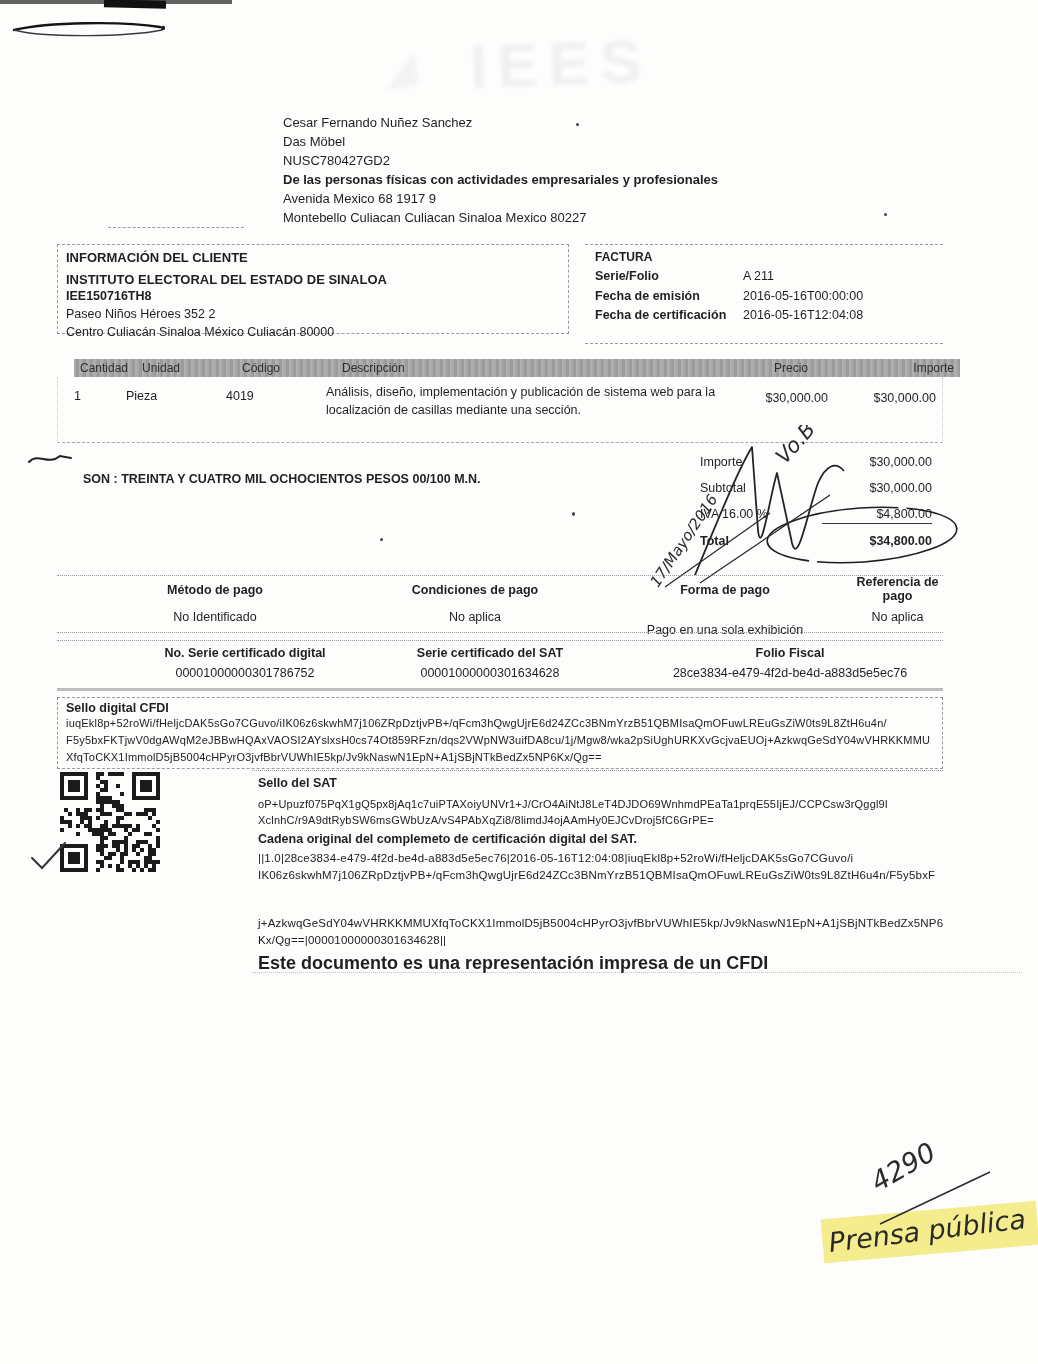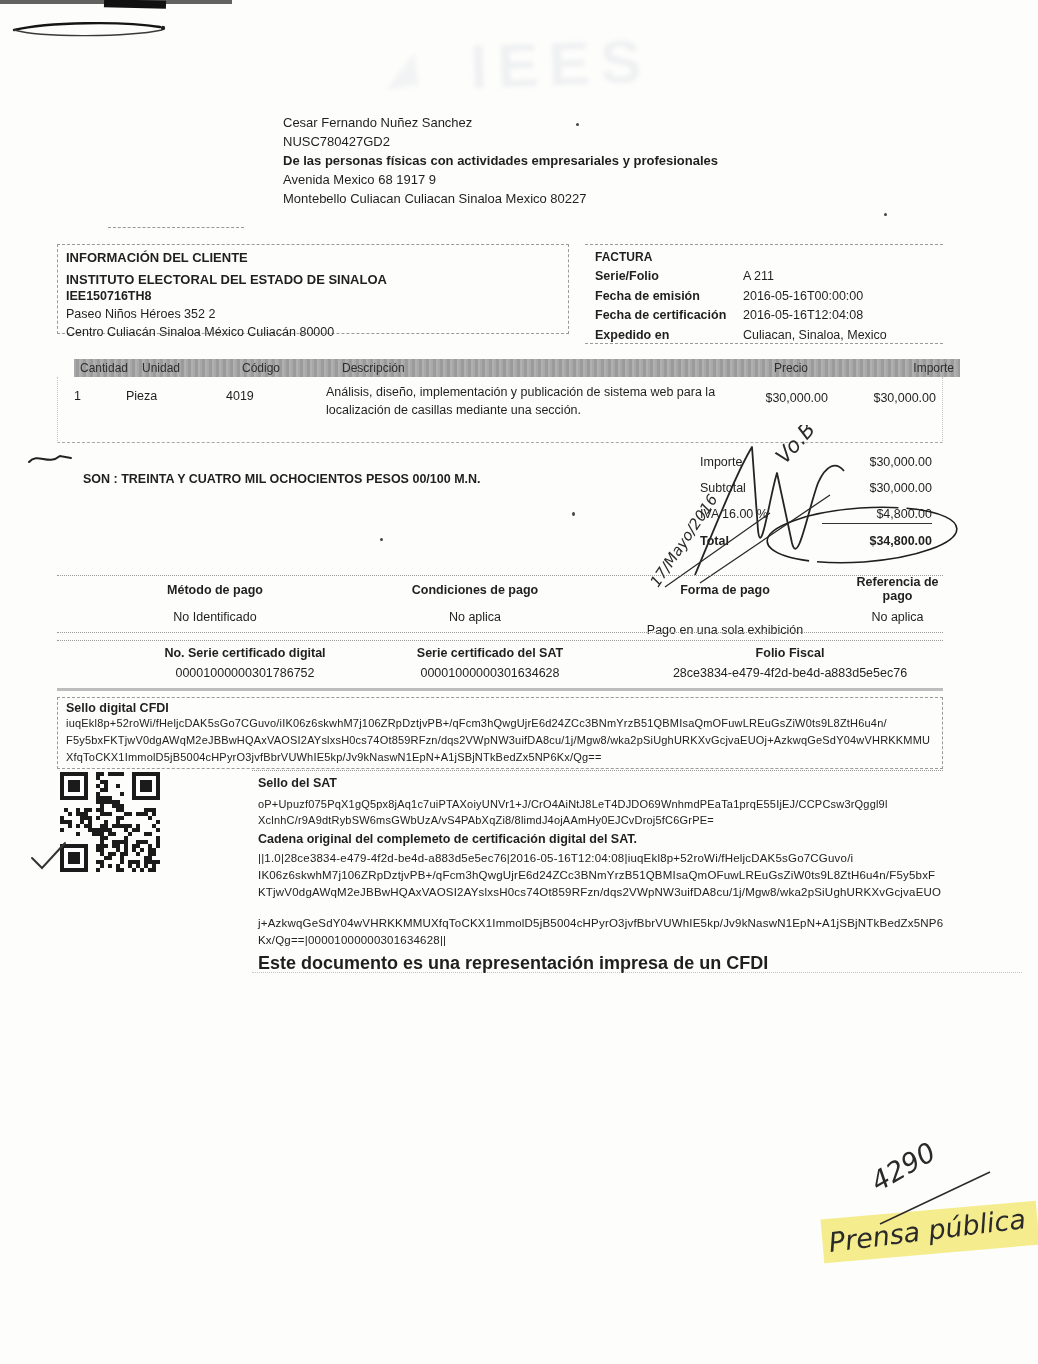--- a/index.html
+++ b/index.html
@@ -87,20 +87,21 @@
     <path d="M6 18 C 40 10, 115 9, 152 15" stroke="#151515" stroke-width="2.4" fill="none" stroke-linecap="round"></path>
     <path d="M6 18 C 35 26, 120 25, 154 18" stroke="#3a3a3a" stroke-width="1.4" fill="none" stroke-linecap="round"></path>
     <circle cx="155" cy="16" r="2.2" fill="#222"></circle>
   </svg>
 
   <div class="abs watermark">IEES</div>
   <div class="abs watermark2">◢</div>
 
   <div class="abs emitter">
     <div>Cesar Fernando Nuñez Sanchez</div>
+    <div>Das Möbel</div>
     <div>NUSC780427GD2</div>
     <div class="b">De las personas físicas con actividades empresariales y profesionales</div>
     <div>Avenida Mexico 68 1917 9</div>
     <div>Montebello Culiacan Culiacan Sinaloa Mexico 80227</div>
   </div>
   <div class="abs dashline" style="left:108px;top:227px;width:136px;"></div>
   <div class="speck" style="left:884px;top:213px;width:3px;height:3px;"></div>
 
   <div class="abs client-box">
     <div class="b" style="font-size:13px;">INFORMACIÓN DEL CLIENTE</div>
@@ -116,24 +117,20 @@
       <span class="inv-label">Serie/Folio</span>
       <span>A 211</span>
     </div>
     <div class="inv-row">
       <span class="inv-label">Fecha de emisión</span>
       <span>2016-05-16T00:00:00</span>
     </div>
     <div class="inv-row">
       <span class="inv-label">Fecha de certificación</span>
       <span>2016-05-16T12:04:08</span>
-    </div>
-    <div class="inv-row">
-      <span class="inv-label">Expedido en</span>
-      <span>Culiacan, Sinaloa, Mexico</span>
     </div>
   </div>
 
   <div class="abs items-head">
     <span class="col" style="left:6px;">Cantidad</span>
     <span class="col" style="left:68px;">Unidad</span>
     <span class="col" style="left:168px;">Código</span>
     <span class="col" style="left:268px;">Descripción</span>
     <span class="col" style="left:700px;">Precio</span>
     <span class="col" style="right:6px;">Importe</span>
@@ -387,21 +384,20 @@
   </svg>
 
   <div class="abs dotline" style="left:252px; top:770px; width:691px;"></div>
   <div class="abs b" style="left:258px; top:776px; font-size:12.5px;">Sello del SAT</div>
   <div class="abs b64" style="left:258px; top:796px;">oP+Upuzf075PqX1gQ5px8jAq1c7uiPTAXoiyUNVr1+J/CrO4AiNtJ8LeT4DJDO69WnhmdPEaTa1prqE55IjEJ/CCPCsw3rQggl9l</div>
   <div class="abs b64" style="left:258px; top:812px;">XclnhC/r9A9dtRybSW6msGWbUzA/vS4PAbXqZi8/8limdJ4ojAAmHy0EJCvDroj5fC6GrPE=</div>
 
   <div class="abs b" style="left:258px; top:832px; font-size:12.5px;">Cadena original del complemeto de certificación digital del SAT.</div>
   <div class="abs b64c" style="left:258px; top:850px;">||1.0|28ce3834-e479-4f2d-be4d-a883d5e5ec76|2016-05-16T12:04:08|iuqEkl8p+52roWi/fHeljcDAK5sGo7CGuvo/i</div>
   <div class="abs b64c" style="left:258px; top:867px;">IK06z6skwhM7j106ZRpDztjvPB+/qFcm3hQwgUjrE6d24ZCc3BNmYrzB51QBMIsaQmOFuwLREuGsZiW0ts9L8ZtH6u4n/F5y5bxF</div>
-  <div class="abs b64c" style="left:258px; top:884px;">KTjwV0dgAWqM2eJBBwHQAxVAOSI2AYslxsH0cs74Ot859RFzn/dqs2VWpNW3uifDA8cu/1j/Mgw8/wka2pSiUghURKXvGcjvaEUO</div>
   <div class="abs b64c" style="left:258px; top:915px;">j+AzkwqGeSdY04wVHRKKMMUXfqToCKX1ImmolD5jB5004cHPyrO3jvfBbrVUWhIE5kp/Jv9kNaswN1EpN+A1jSBjNTkBedZx5NP6</div>
   <div class="abs b64c" style="left:258px; top:932px;">Kx/Qg==|00001000000301634628||</div>
 
   <div class="abs b" style="left:258px; top:953px; font-size:18px;">Este documento es una representación impresa de un CFDI</div>
   <div class="abs dotline" style="left:252px; top:972px; width:770px; opacity:.55;"></div>
 
   <svg class="abs" style="left:808px; top:1112px;" width="230" height="160">
     <rect x="14" y="98" width="216" height="44" fill="#f3e871" opacity="0.8" transform="rotate(-5 122 120)"></rect>
     <text class="hand" transform="translate(70 80) rotate(-30)" font-size="27">4290</text>
     <line x1="72" y1="112" x2="182" y2="60" stroke="#2a2a2a" stroke-width="1.4"></line>

